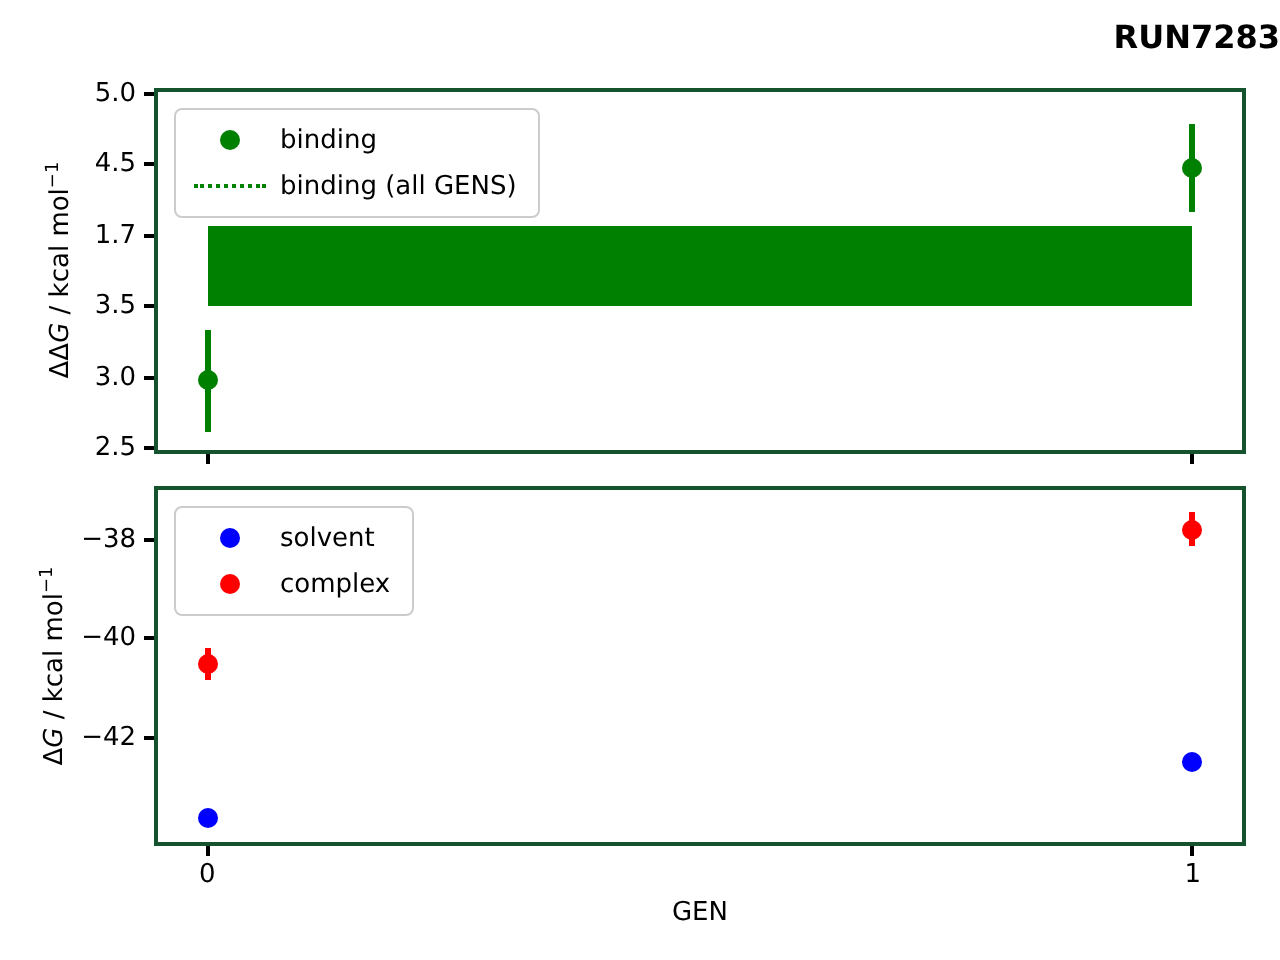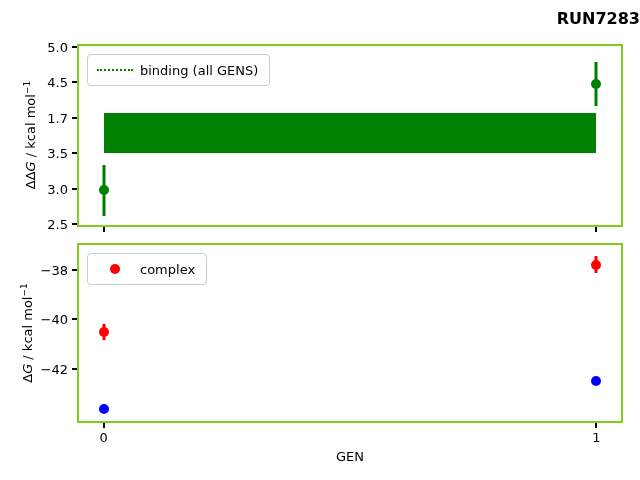--- a/index.html
+++ b/index.html
@@ -6,21 +6,21 @@
   .figure{
     position:relative; width:640px; height:480px; background:#ffffff;
     font-family:"DejaVu Sans","Liberation Sans",sans-serif; color:#000;
     overflow:hidden;
   }
   .fig-title{
     position:absolute; top:9px; left:0; width:100%;
     text-align:right; font-size:16px; font-weight:bold;
   }
   .axes{
-    position:absolute; border:2px solid #84cc16; box-sizing:border-box; background:#fff;
+    position:absolute; border:2px solid #14532d; box-sizing:border-box; background:#fff;
   }
   #axes-top{ left:77px; top:44px;  width:546px; height:183px; }
   #axes-bottom{ left:77px; top:243px; width:546px; height:180px; }
   .plot-area{ position:absolute; left:0; top:0; right:0; bottom:0; }
 
   .tick{ position:absolute; background:#000; }
   .y-tick{ left:-7px; width:5px; height:2px; }
   .x-tick{ bottom:-7px; width:2px; height:5px; }
   .tick-label{ position:absolute; font-size:13px; line-height:1; white-space:nowrap; }
   .y-tick-label{ left:-11px; transform:translate(-100%,-50%); }
@@ -80,20 +80,26 @@
         <div class="tick x-tick" style="left: calc(95.4545% - 1px);"></div>
         <div class="band" style="left: 4.54545%; width: 90.9091%; top: 37.6984%; height: 22.2222%; background: rgb(0, 128, 0);"></div>
         <div class="errbar" style="left: 4.54545%; top: 66.2698%; height: 28.5714%; background: rgb(0, 128, 0);"></div>
         <div class="marker" style="left: 4.54545%; top: 80.5556%; background: rgb(0, 128, 0);"></div>
         <div class="errbar" style="left: 95.4545%; top: 8.73016%; height: 24.6032%; background: rgb(0, 128, 0);"></div>
         <div class="marker" style="left: 95.4545%; top: 21.0317%; background: rgb(0, 128, 0);"></div>
       </div>
     <div class="legend">
       <div class="legend-row">
         <span class="legend-sym">
+            <span class="sym-dot" style="background: rgb(0, 128, 0);"></span>
+          </span>
+        <span class="legend-label">binding</span>
+      </div>
+      <div class="legend-row">
+        <span class="legend-sym">
             <span class="sym-line" style="border-top: 2px dotted rgb(0, 128, 0);"></span>
           </span>
         <span class="legend-label">binding (all GENS)</span>
       </div>
     </div>
   </div>
 
   <div class="axes" id="axes-bottom">
     <div class="plot-area">
         <div class="tick y-tick" style="top: calc(14.0845% - 1px);"></div>
@@ -111,20 +117,26 @@
         <div class="errbar" style="left: 95.4545%; top: 76.7606%; height: 1.40845%; background: rgb(0, 0, 255);"></div>
         <div class="marker" style="left: 95.4545%; top: 77.4648%; background: rgb(0, 0, 255);"></div>
         <div class="errbar" style="left: 4.54545%; top: 44.6479%; height: 9.29577%; background: rgb(255, 0, 0);"></div>
         <div class="marker" style="left: 4.54545%; top: 49.2958%; background: rgb(255, 0, 0);"></div>
         <div class="errbar" style="left: 95.4545%; top: 6.33803%; height: 9.85915%; background: rgb(255, 0, 0);"></div>
         <div class="marker" style="left: 95.4545%; top: 11.2676%; background: rgb(255, 0, 0);"></div>
       </div>
     <div class="legend">
       <div class="legend-row">
         <span class="legend-sym">
+            <span class="sym-dot" style="background: rgb(0, 0, 255);"></span>
+          </span>
+        <span class="legend-label">solvent</span>
+      </div>
+      <div class="legend-row">
+        <span class="legend-sym">
             <span class="sym-dot" style="background: rgb(255, 0, 0);"></span>
           </span>
         <span class="legend-label">complex</span>
       </div>
     </div>
   </div>
 
   <div class="ylabel ylabel-top"><span>ΔΔ</span><span class="var">G</span><span> / kcal mol</span><sup>−1</sup></div>
 
   <div class="ylabel ylabel-bottom"><span>Δ</span><span class="var">G</span><span> / kcal mol</span><sup>−1</sup></div>

